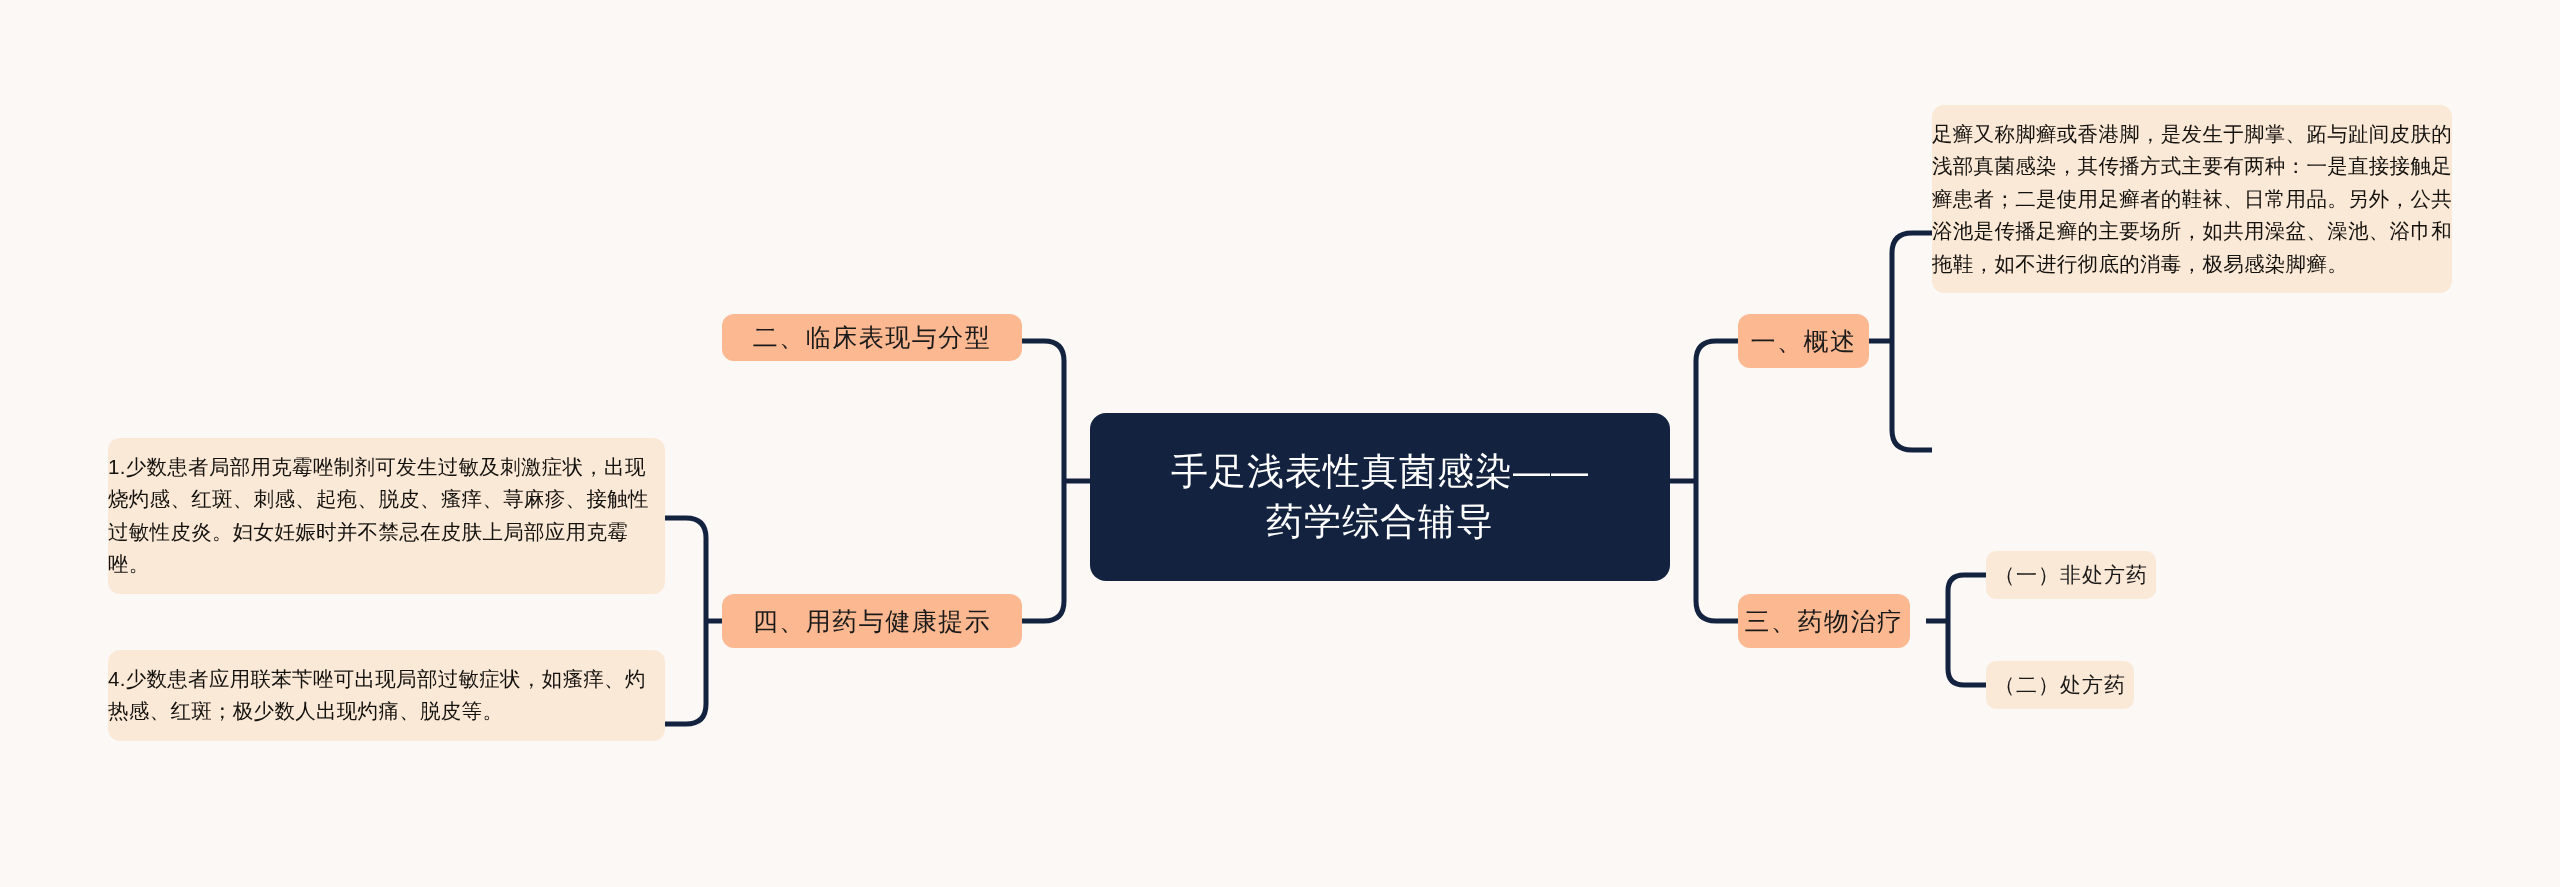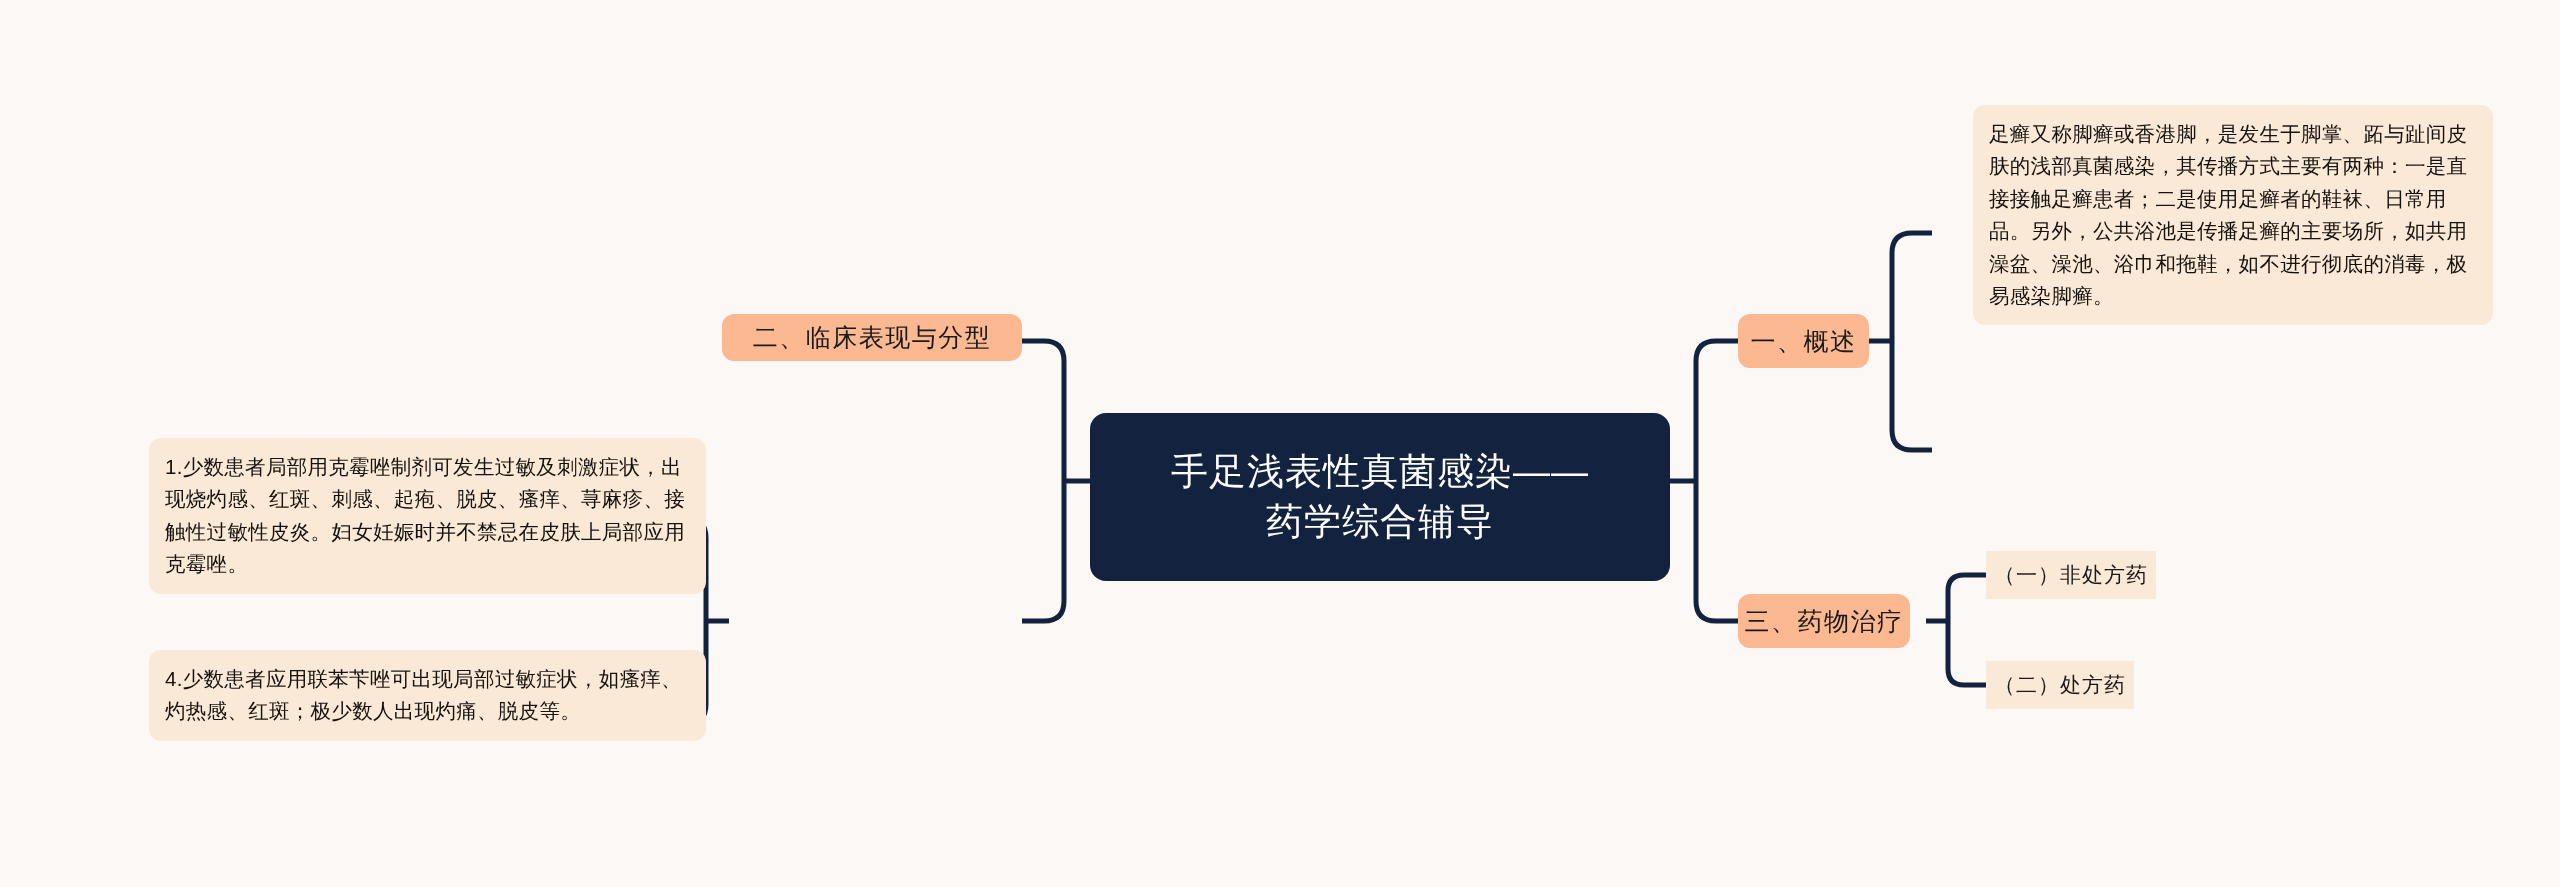--- a/index.html
+++ b/index.html
@@ -53,40 +53,39 @@
     border-radius: 12px;
     font-size: 25px;
     letter-spacing: 1.5px;
     padding: 12px 20px;
     white-space: nowrap;
   }
   
   .sub-node {
     background: #FBE9D7;
     color: #1A1A1A;
-    border-radius: 0;
+    border-radius: 10px;
     font-size: 21px;
     letter-spacing: 1px;
     padding: 10px 18px;
     white-space: nowrap;
     font-family: Liberation Mono, monospace;
   }
   
   .detail-node {
     background: #FBE9D7;
     color: #14120F;
     border-radius: 12px;
     font-size: 20.5px;
     line-height: 1.58;
     letter-spacing: 0.3px;
-    padding: 13px 16px;
+    padding: 13px 0;
     display: block;
     text-align: left;
     word-break: break-all;
-    margin-left: 41px;
   }
 </style>
 </head>
 <body>
 
 <div id="canvas">
 
   <svg id="connectors" viewBox="0 0 2560 887" width="2560" height="887" fill="none">
 
     <path d="M1090 481 H1064" stroke="#13233F" stroke-width="5" fill="none"></path>
@@ -113,20 +112,23 @@
 
   <div class="node root-node" style="left:1090px; top:413px; width:580px; height:168px;">
     <span>手足浅表性真菌感染——
 药学综合辅导</span>
   </div>
 
   <div class="node branch-node" style="left:722px; top:314px; width:300px; height:47px;">
     <span>二、临床表现与分型</span>
   </div>
 
+  <div class="node branch-node" style="left:722px; top:594px; width:300px; height:54px;">
+    <span>四、用药与健康提示</span>
+  </div>
 
   <div class="node detail-node" style="left:108px; top:438px; width:557px; height:auto;">
     <span>1.少数患者局部用克霉唑制剂可发生过敏及刺激症状，出现烧灼感、红斑、刺感、起疱、脱皮、瘙痒、荨麻疹、接触性过敏性皮炎。妇女妊娠时并不禁忌在皮肤上局部应用克霉唑。</span>
   </div>
 
   <div class="node detail-node" style="left:108px; top:650px; width:557px; height:auto;">
     <span>4.少数患者应用联苯苄唑可出现局部过敏症状，如瘙痒、灼热感、红斑；极少数人出现灼痛、脱皮等。</span>
   </div>
 
   <div class="node branch-node" style="left:1738px; top:314px; width:131px; height:54px;">

